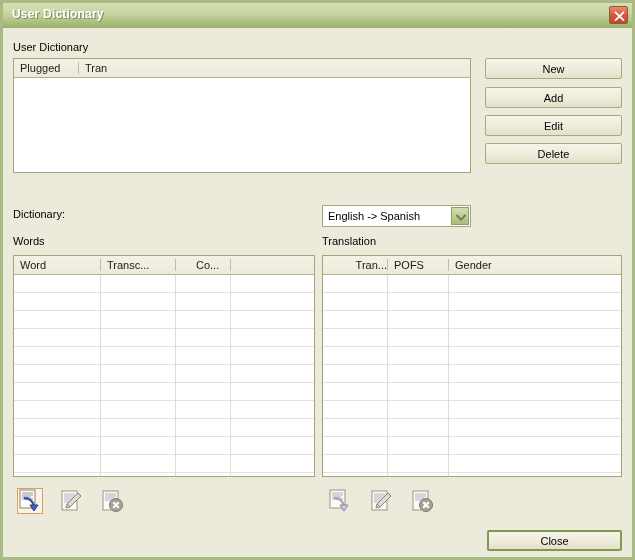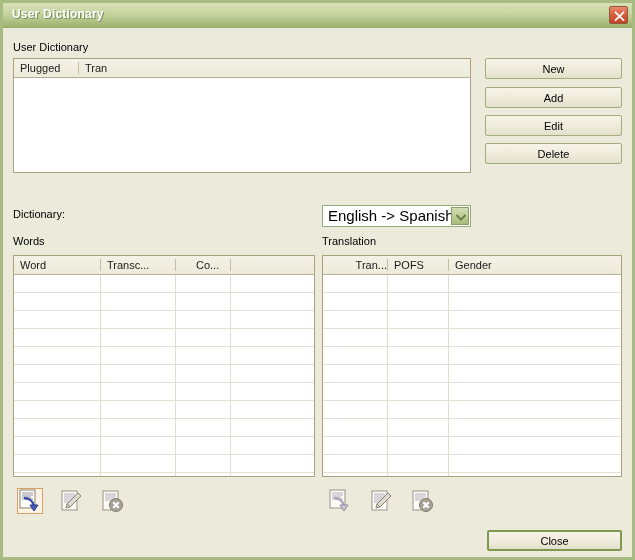--- a/index.html
+++ b/index.html
@@ -94,21 +94,21 @@
   .btn.def{border:2px solid #7f9a4e;}
   
   .combo{
     position:absolute;box-sizing:border-box;
     background:#ffffff;
     border:1px solid #9aa87d;
     cursor:pointer;
   }
   .combo .val{
     position:absolute;left:5px;top:0;height:20px;line-height:20px;
-    font-size:15px;white-space:nowrap;
+    font-size:11px;white-space:nowrap;
   }
   .combo .arrow{
     position:absolute;right:1px;top:1px;width:18px;height:18px;
     box-sizing:border-box;
     background:linear-gradient(to bottom,#d3dcb4 0%,#bccb93 55%,#a9bb7c 100%);
     border:1px solid #8ea065;
     cursor:pointer;
   }
   .combo .arrow svg{position:absolute;left:4px;top:6px;}
   

